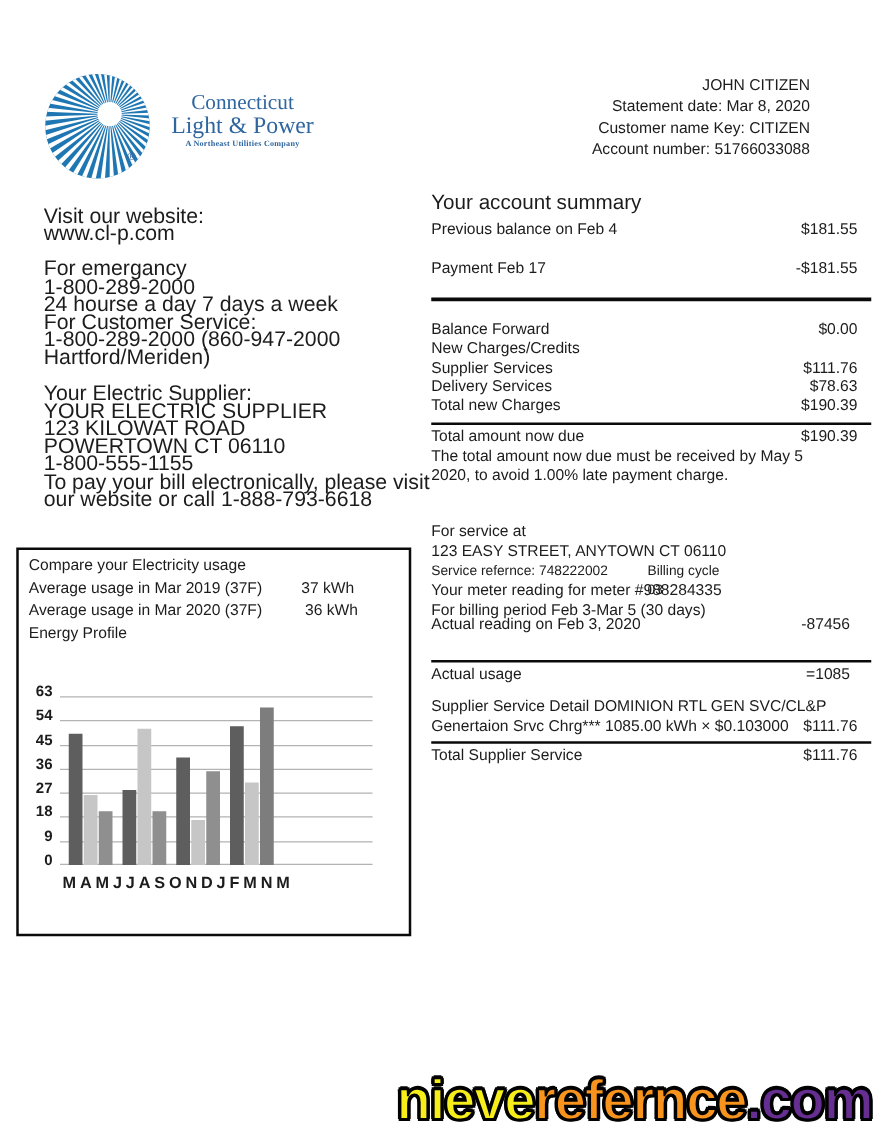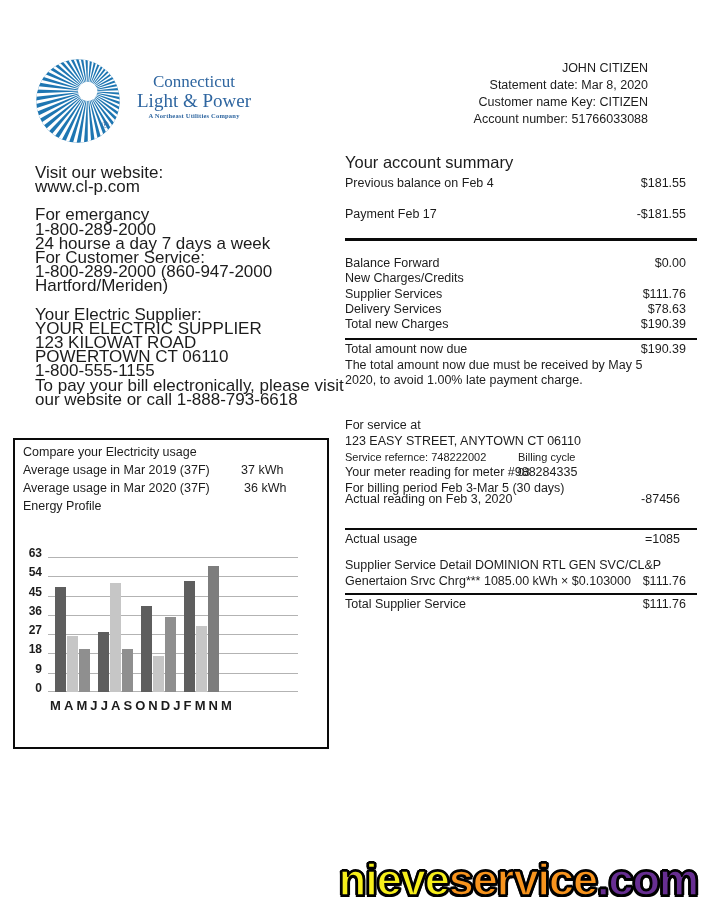--- a/index.html
+++ b/index.html
@@ -268,16 +268,16 @@
         <span>D</span>
         <span>J</span>
         <span>F</span>
         <span>M</span>
         <span>N</span>
         <span>M</span>
       </div>
   </div>
 
   <div class="abs wm">
-    <span id="wm1" style="color: rgb(246, 238, 27);">nieve</span><span id="wm2" style="color: rgb(248, 148, 29);">service</span><span id="wm3" style="color: rgb(103, 46, 146);">.com</span>
+    <span id="wm1" style="color: rgb(246, 238, 27);">nieve</span><span id="wm2" style="color: rgb(248, 148, 29);">refernce</span><span id="wm3" style="color: rgb(103, 46, 146);">.com</span>
   </div>
 
 </div>
 
 </body></html>

